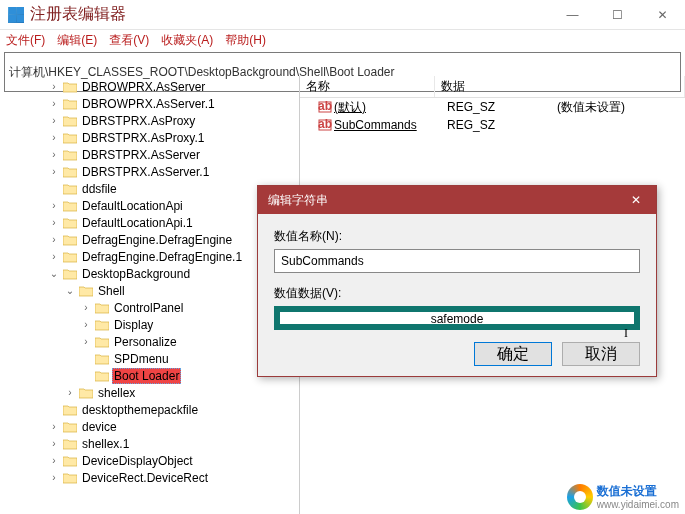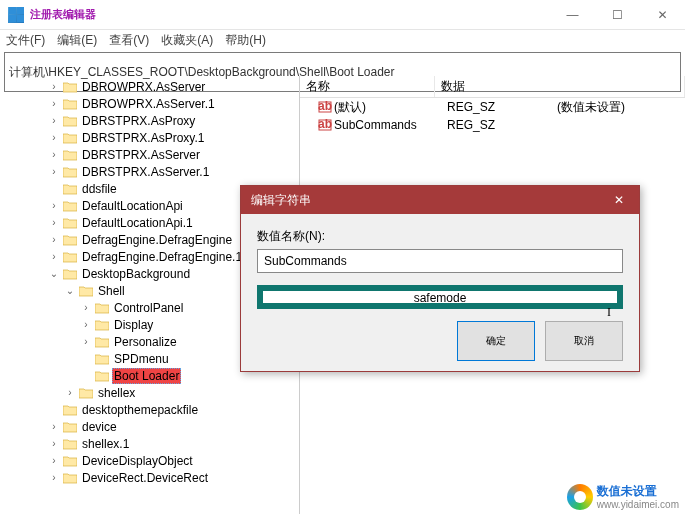--- a/index.html
+++ b/index.html
@@ -2,26 +2,26 @@
 <html><head>
 <meta charset="utf-8">
 <style>
 * { box-sizing: border-box; margin: 0; padding: 0; font-family: "Microsoft YaHei", "Segoe UI", sans-serif; font-size: 12px; }
 body { width: 685px; height: 514px; background: #fff; position: relative; overflow: hidden; }
 
 
 .titlebar { height: 30px; background: #fff; border-bottom: 1px solid #e5e5e5; display: flex; align-items: center; padding-left: 8px; }
 .titlebar .app-icon { width: 16px; height: 16px; background: linear-gradient(135deg,#4aa3df,#2176bd); margin-right: 6px; display:flex; flex-wrap:wrap; }
 .titlebar .app-icon span{width:7px;height:7px;background:#2f8fd8;margin:0.5px;}
-.titlebar .title { flex: 1; color: #a21caf; font-size: 11px; font-weight: bold; }
+.titlebar .title { flex: 1; color: #7f1d1d; font-size: 16px; }
 .win-btns { display: flex; }
 .win-btn { width: 45px; height: 30px; display: flex; align-items: center; justify-content: center; color: #666; }
 
 
-.menubar { height: 20px; display: flex; align-items: center; padding: 0 6px; gap: 12px; color: #404040; }
+.menubar { height: 20px; display: flex; align-items: center; padding: 0 6px; gap: 12px; color: #b91c1c; }
 
 
 .addr { height: 40px; border: 1px solid #7a7a7a; margin: 2px 4px; display: flex; align-items: center; padding: 0 4px; font-size: 12px; color: #333; }
 
 
 .main { position: absolute; top: 76px; bottom: 0; left: 0; right: 0; display: flex; }
 .tree { width: 300px; border-right: 1px solid #ccc; overflow: auto; padding: 2px 0; }
 .list { flex: 1; overflow: auto; }
 
 
@@ -31,32 +31,32 @@
 .tree-row .lbl { padding: 0 2px; }
 .tree-row.sel .lbl { background: #ef4444; border: 1px dotted #66a3e0; padding: 0 1px; }
 .tree-row .fld svg { width:14px; height:12px; }
 
 
 .list-head { display: flex; border-bottom: 1px solid #e0e0e0; height: 22px; align-items: flex-start; }
 .list-head div { padding: 0 6px; border-right: 1px solid #e8e8e8; height: 100%; display: flex; align-items: center; }
 .col-name { width: 135px; } .col-type { width: 110px; } .col-data { flex: 1; }
 .list-row { display: flex; height: 18px; align-items: center; }
 .list-row .ic { width: 18px; display:flex; align-items:center; justify-content:center; margin-left:16px; }
-.list-row .nm { width: 113px; } .list-row .tp { width: 110px; } .list-row .dt { flex: 1; }
-
-
-.dlg { position: absolute; left: 240px; top: 185px; width: 400px; background: #f0f0f0; border: 1px solid #9b3b3b; box-shadow: 2px 2px 8px rgba(0,0,0,0.3); }
+.list-row .nm { width: 113px; text-decoration: underline; } .list-row .tp { width: 110px; } .list-row .dt { flex: 1; }
+
+
+.dlg { position: absolute; left: 257px; top: 185px; width: 400px; background: #f0f0f0; border: 1px solid #9b3b3b; box-shadow: 2px 2px 8px rgba(0,0,0,0.3); }
 .dlg-title { height: 28px; background: #a53a3a; color: #fff; display: flex; align-items: center; padding-left: 10px; font-size: 12px; }
 .dlg-title .x { margin-left: auto; width: 40px; height: 28px; display:flex; align-items:center; justify-content:center; }
 .dlg-body { padding: 14px 16px 10px; }
 .dlg-lbl { display: block; margin-bottom: 4px; font-size: 12px; }
 .dlg-input { width: 100%; height: 24px; border: 1px solid #888; padding: 0 6px; background: #fff; font-size: 12px; margin-bottom: 12px; }
 .dlg-input.editing { border: 6px solid #0f766e; flex-direction: column; }
 .dlg-btns { display: flex; justify-content: flex-end; gap: 10px; }
-.dlg-btn { width: 78px; height: 40px; background: #e1e1e1; border: 1px solid #adadad; font-size: 10px; }
+.dlg-btn { width: 78px; height: 24px; background: #e1e1e1; border: 1px solid #adadad; font-size: 16px; }
 .dlg-btn.primary { border: 1px solid #0078d7; }
 
 
 .wm { position: absolute; right: 6px; bottom: 4px; display: flex; align-items: center; gap: 4px; font-size: 13px; color: #1a6fd4; font-weight: 600; }
 .wm .sub { font-size: 10px; color: #888; font-weight: 400; display:block; line-height:1; }
 .wm-logo { width:26px; height:26px; border-radius:50%; background: conic-gradient(#ff7a00,#ffcc00,#3cc44b,#1aa0e8,#ff7a00); display:flex; align-items:center; justify-content:center; }
 .wm-logo::after{content:"";width:12px;height:12px;background:#fff;border-radius:50%;}
 
 .caret{display:inline-block;width:1px;height:13px;background:#000;vertical-align:middle;margin-left:1px;}
 </style>
@@ -342,20 +342,21 @@
 </div>
 
 <div class="dlg">
   <div class="dlg-title">
     <span>编辑字符串</span>
     <span class="x">✕</span>
   </div>
   <div class="dlg-body">
     <label class="dlg-lbl">数值名称(N):</label>
     <input class="dlg-input" readonly="" value="SubCommands" style="">
+    <label class="dlg-lbl">数值数据(V):</label>
     <div class="dlg-input editing" style="display:flex;align-items:center;">
       <span>safemode</span>
         <span class="caret"></span>
       <span style="margin-left:auto;color:#000;font-family:serif;">I</span>
     </div>
     <div class="dlg-btns">
       <button class="dlg-btn primary">确定</button>
       <button class="dlg-btn">取消</button>
     </div>
   </div>

